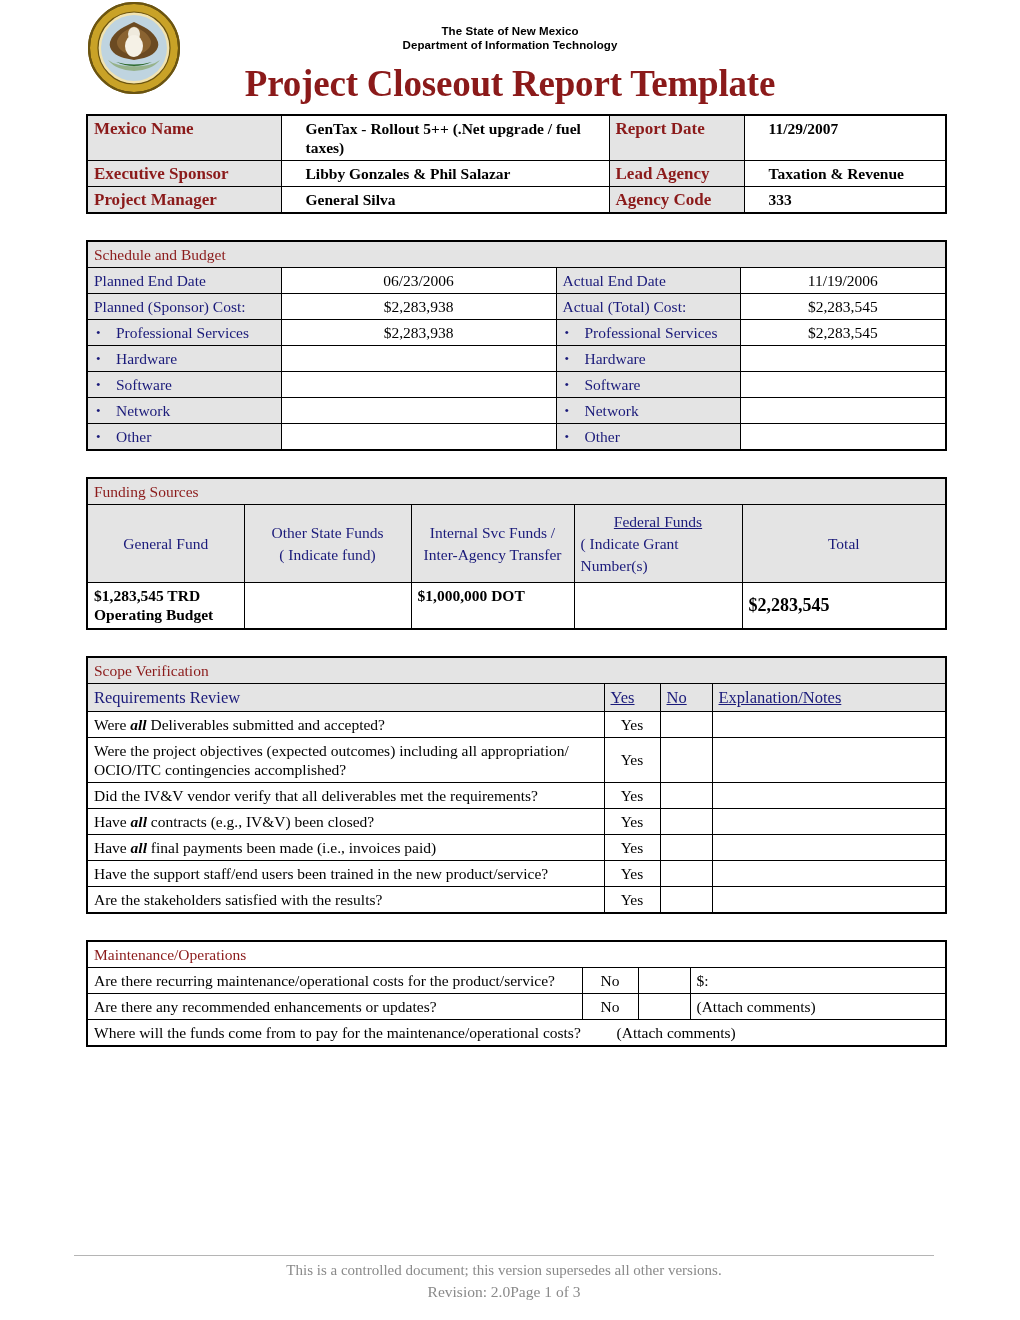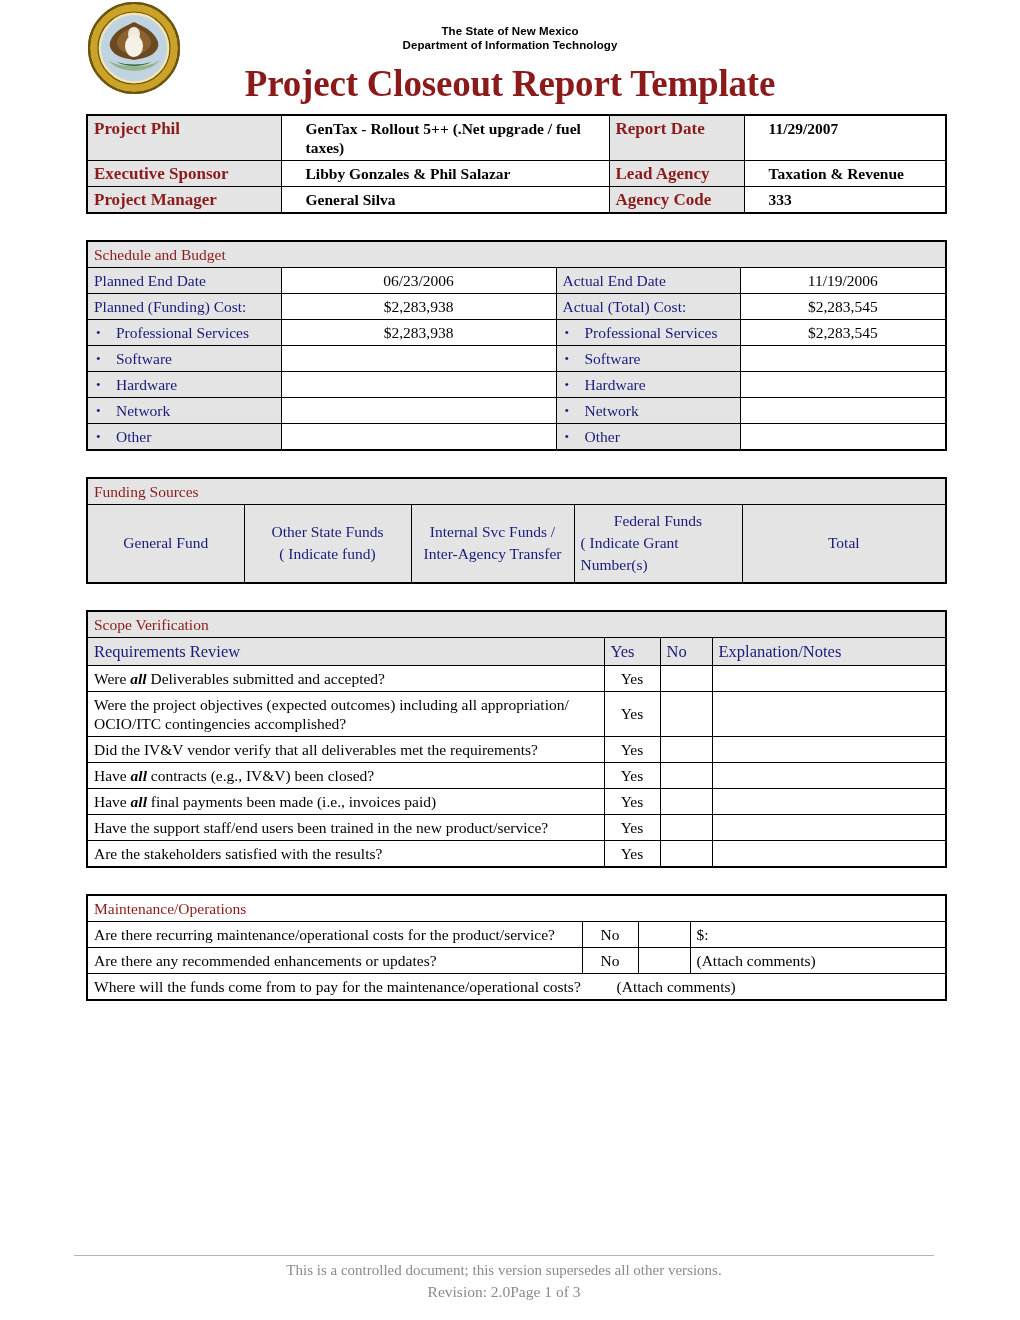--- a/index.html
+++ b/index.html
@@ -50,21 +50,21 @@
   }
   table.doc td, table.doc th {
     border: 1px solid #000;
     padding: 3px 6px;
     font-size: 15.5px;
     line-height: 19px;
     vertical-align: top;
     font-weight: normal;
     text-align: left;
   }
-  .ctr { text-align: center; }
+  .ctr { text-align: center; text-decoration: underline; }
   .bold { font-weight: bold; }
   .section-title {
     text-align: center;
     font-weight: bold;
     color: #8b1a1a;
     font-size: 18px;
     background: #e4e4e4;
     padding: 5px 6px 6px;
     line-height: 22px;
   }
@@ -155,21 +155,21 @@
 
   <table class="doc t-info">
     <colgroup>
       <col style="width:194px">
         <col style="width:328px">
         <col style="width:135px">
         <col style="width:202px">
     </colgroup>
     <tbody>
       <tr>
-        <td class="lbl">Project Phil</td>
+        <td class="lbl">Mexico Name</td>
         <td class="val">GenTax - Rollout 5++  (.Net upgrade / fuel taxes)</td>
         <td class="lbl">Report Date</td>
         <td class="val">11/29/2007</td>
       </tr>
       <tr>
         <td class="lbl">Executive Sponsor</td>
         <td class="val">Libby Gonzales &amp; Phil Salazar</td>
         <td class="lbl">Lead Agency</td>
         <td class="val">Taxation &amp; Revenue</td>
       </tr>
@@ -194,53 +194,53 @@
         <td colspan="4" class="section-title">Schedule and Budget</td>
       </tr>
 
       <tr>
         <td class="k">Planned End Date</td>
         <td class="v">06/23/2006</td>
         <td class="k">Actual End Date</td>
         <td class="v">11/19/2006</td>
       </tr>
       <tr>
-        <td class="k">Planned (Funding) Cost:</td>
+        <td class="k">Planned (Sponsor) Cost:</td>
         <td class="v">$2,283,938</td>
         <td class="k">Actual (Total) Cost:</td>
         <td class="v">$2,283,545</td>
       </tr>
 
       <tr>
         <td class="bullet-cell">
           <span class="b">•</span><span class="t">Professional Services</span>
         </td>
         <td class="v">$2,283,938</td>
         <td class="bullet-cell">
           <span class="b">•</span><span class="t">Professional Services</span>
         </td>
         <td class="v">$2,283,545</td>
       </tr>
       <tr>
         <td class="bullet-cell">
+          <span class="b">•</span><span class="t">Hardware</span>
+        </td>
+        <td class="v"></td>
+        <td class="bullet-cell">
+          <span class="b">•</span><span class="t">Hardware</span>
+        </td>
+        <td class="v"></td>
+      </tr>
+      <tr>
+        <td class="bullet-cell">
           <span class="b">•</span><span class="t">Software</span>
         </td>
         <td class="v"></td>
         <td class="bullet-cell">
           <span class="b">•</span><span class="t">Software</span>
-        </td>
-        <td class="v"></td>
-      </tr>
-      <tr>
-        <td class="bullet-cell">
-          <span class="b">•</span><span class="t">Hardware</span>
-        </td>
-        <td class="v"></td>
-        <td class="bullet-cell">
-          <span class="b">•</span><span class="t">Hardware</span>
         </td>
         <td class="v"></td>
       </tr>
       <tr>
         <td class="bullet-cell">
           <span class="b">•</span><span class="t">Network</span>
         </td>
         <td class="v"></td>
         <td class="bullet-cell">
           <span class="b">•</span><span class="t">Network</span>
@@ -282,20 +282,30 @@
           <div>Internal Svc Funds /</div>
           <div>Inter-Agency Transfer</div>
         </td>
         <td class="hd lft">
           <div class="ctr">Federal Funds</div>
           <div>( Indicate Grant</div>
           <div>Number(s)</div>
         </td>
         <td class="hd bold">Total</td>
       </tr>
+      <tr>
+        <td class="row2">
+          <div>$1,283,545 TRD</div>
+          <div>Operating Budget</div>
+        </td>
+        <td class="row2"></td>
+        <td class="row2">$1,000,000 DOT</td>
+        <td class="row2"></td>
+        <td class="row2 total">$2,283,545</td>
+      </tr>
     </tbody>
   </table>
 
   <table class="doc t-scope">
     <colgroup>
       <col style="width:517px">
         <col style="width:56px">
         <col style="width:52px">
         <col style="width:234px">
     </colgroup>

